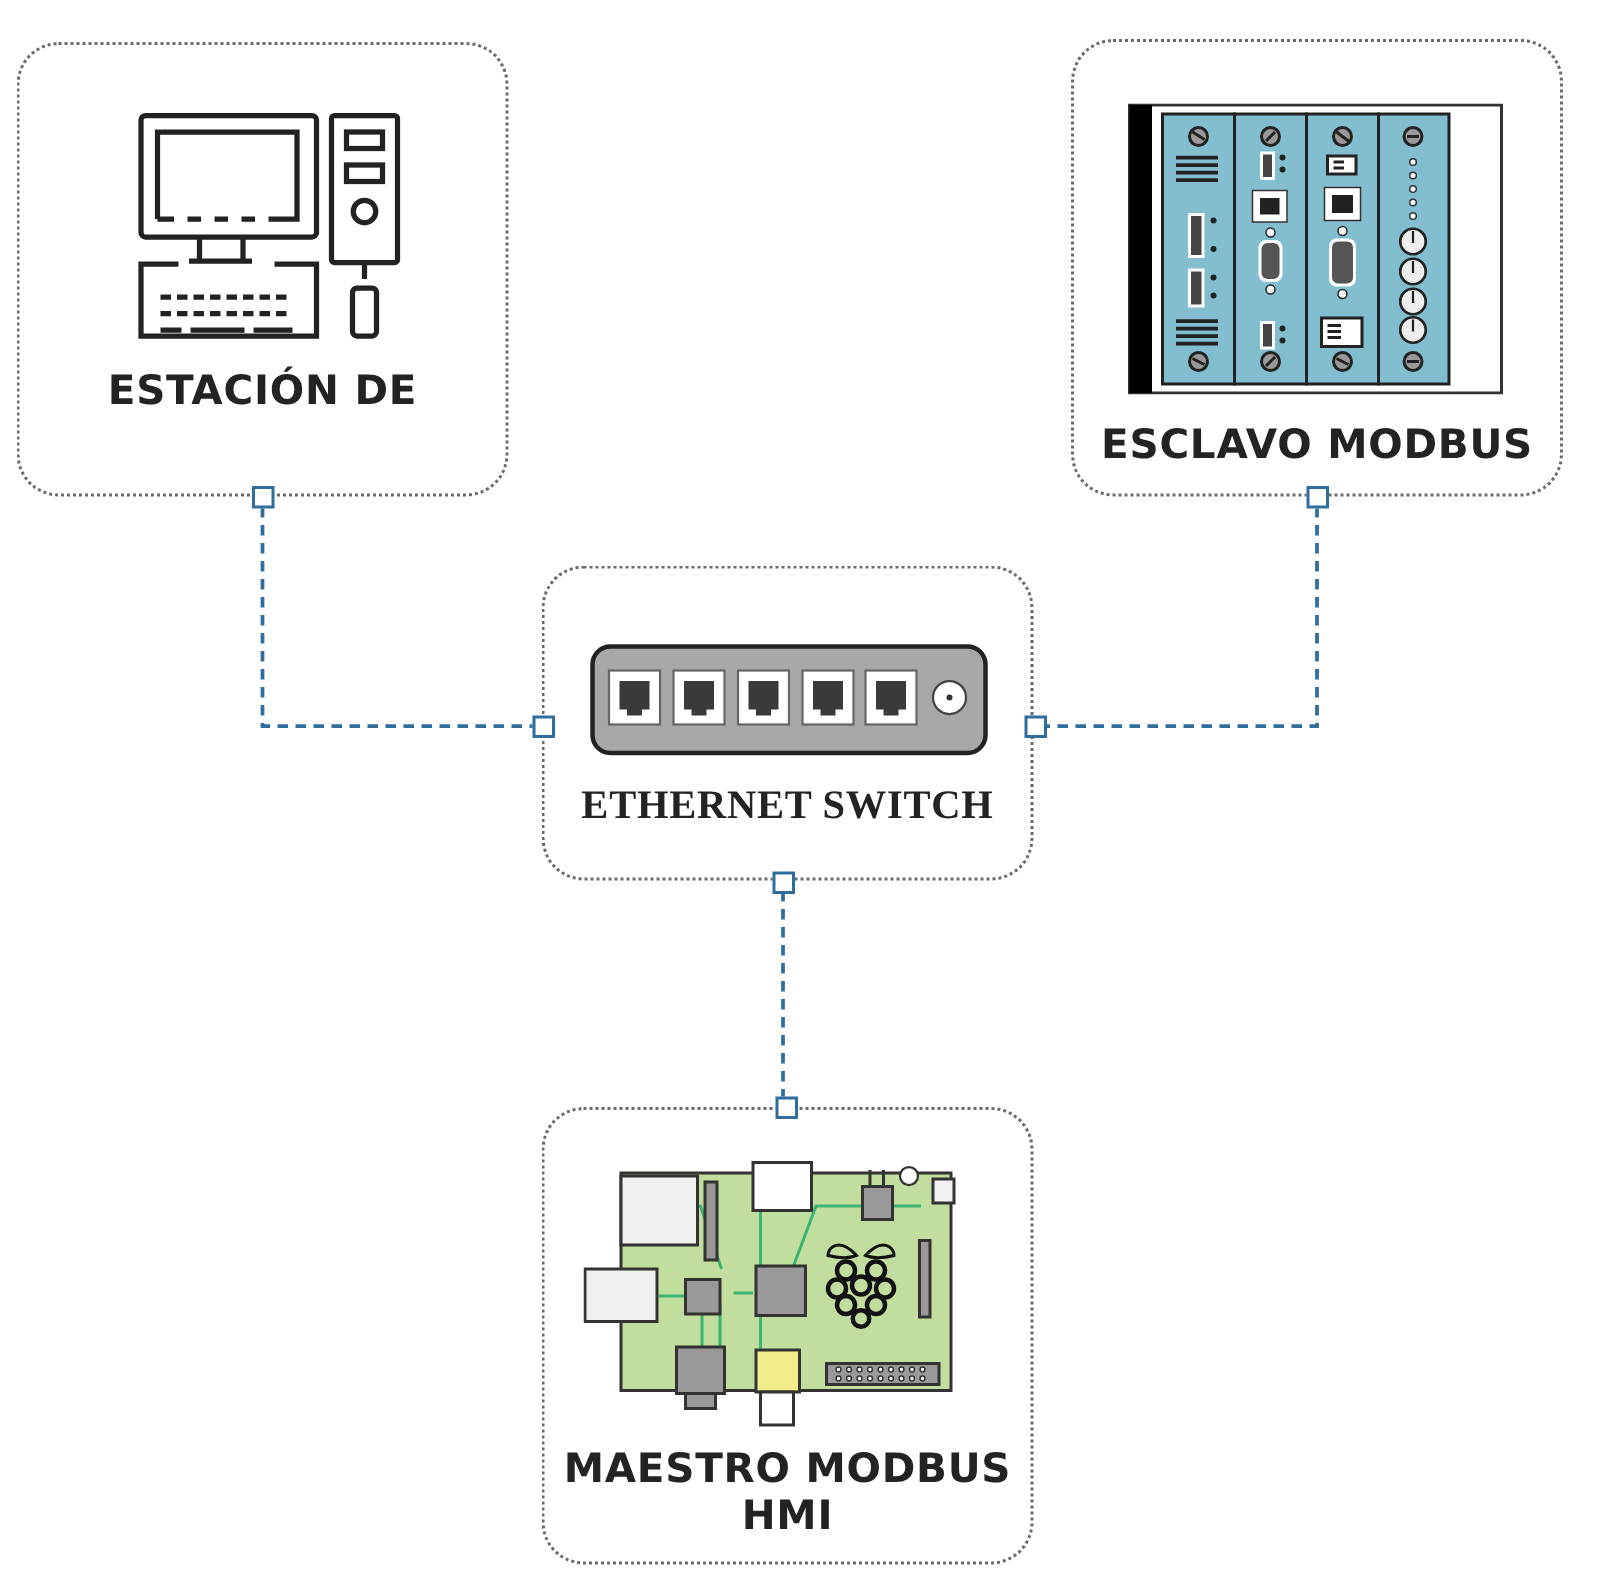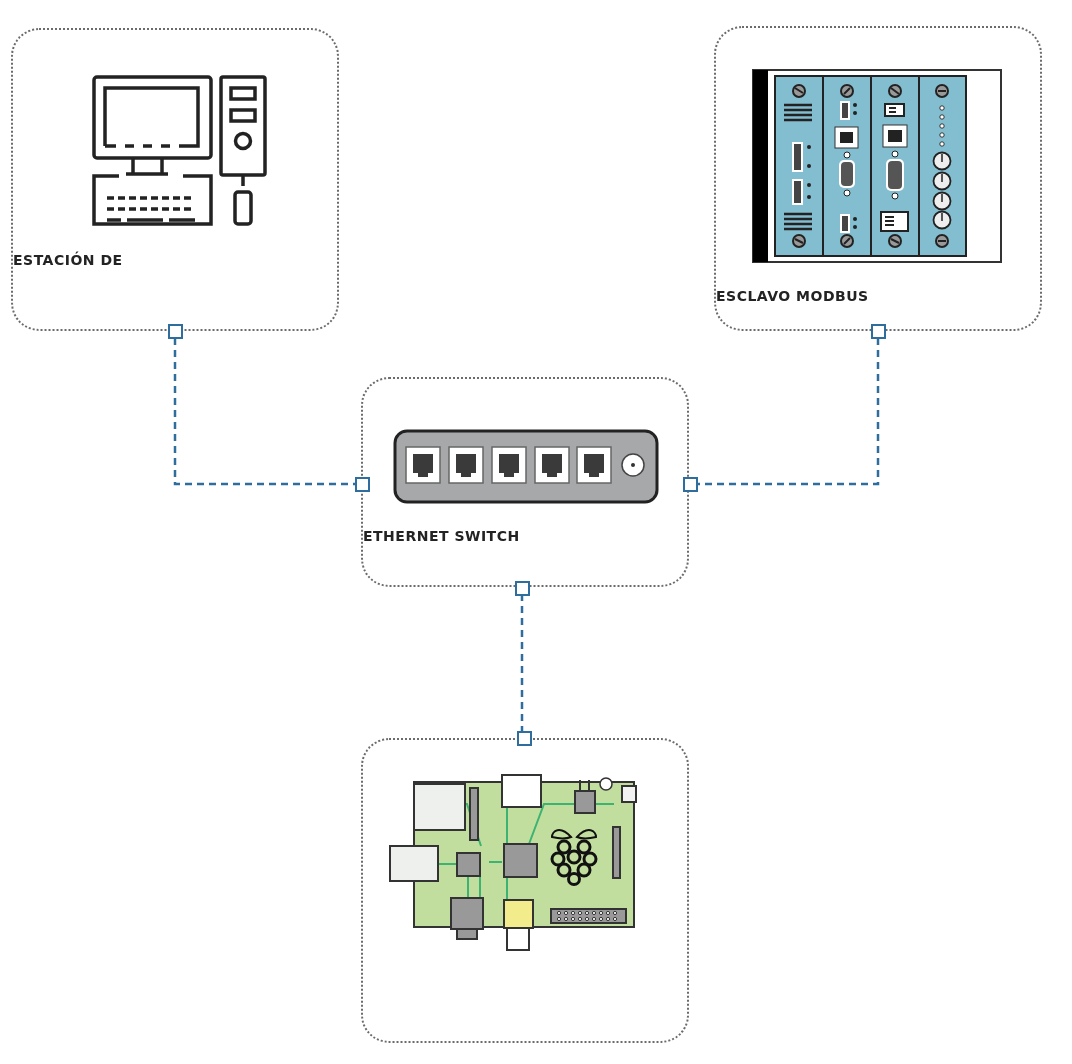--- a/index.html
+++ b/index.html
@@ -1,20 +1,20 @@
 <!DOCTYPE html>
 <html><head>
 <meta charset="utf-8">
 <style>
   html, body { margin:0; padding:0; background:#ffffff; }
   body { width:1072px; height:1064px; position:relative; overflow:hidden;
          font-family:"DejaVu Sans", "Liberation Sans", sans-serif; }
   .node { position:absolute; border:2px dotted #6b6b6b; border-radius:28px; box-sizing:border-box; background:#fff; }
-  .label { position:absolute; left:0; right:0; text-align:left; font-weight:bold; color:#232323;
-           font-size:14px; letter-spacing:0.5px; line-height:31px; }
+  .label { position:absolute; left:0; right:0; text-align:center; font-weight:bold; color:#232323;
+           font-size:27px; letter-spacing:0.5px; line-height:31px; }
   .port { position:absolute; width:11px; height:11px; border:2px solid #2f6d9d; background:#fff; box-sizing:content-box; z-index:3; }
   svg.links { position:absolute; left:0; top:0; z-index:1; }
   .icon { position:absolute; }
 </style>
 </head>
 <body>
 
 <svg class="links" width="1072" height="1064">
   <path d="M175 338 V484 H362" fill="none" stroke="#2f6d9d" stroke-width="2.5" stroke-dasharray="7 5"></path>
   <path d="M878 338 V484 H690" fill="none" stroke="#2f6d9d" stroke-width="2.5" stroke-dasharray="7 5"></path>
@@ -116,21 +116,21 @@
         </g>
       <path d="M190 85 v8 M190 105 v8 M190 125 v8 M190 144 v8" stroke="#222" stroke-width="1.5"></path>
     </g>
   </svg>
   <div class="label" style="top:253px;">
     <div>ESCLAVO MODBUS</div>
   </div>
 </div>
 <div class="port" style="left:871px; top:324px;"></div>
 
-<div class="node" style="left:361px; top:377px; width:328px; height:210px;">
+<div class="node" style="left:361px; top:377px; width:328px; height:210px;font-family:Liberation Serif, serif;">
   <svg class="icon" style="left:30px; top:50px;" width="266" height="75" viewBox="0 0 266 75">
     <rect x="2" y="2" width="262" height="71" rx="12" fill="#a7a8aa" stroke="#222" stroke-width="3"></rect>
     <g>
       <g transform="translate(13,18)">
           <rect width="34" height="36" fill="#fff" stroke="#666" stroke-width="1.5"></rect>
           <path d="M7 7 h20 v19 h-5 v4 h-10 v-4 h-5 z" fill="#3a3a3a"></path>
         </g>
       <g transform="translate(56,18)">
           <rect width="34" height="36" fill="#fff" stroke="#666" stroke-width="1.5"></rect>
           <path d="M7 7 h20 v19 h-5 v4 h-10 v-4 h-5 z" fill="#3a3a3a"></path>
@@ -209,14 +209,18 @@
           <circle cx="10" cy="-12" r="6"></circle>
         <circle cx="-16" cy="0" r="6"></circle>
           <circle cx="0" cy="-2" r="6"></circle>
           <circle cx="16" cy="0" r="6"></circle>
         <circle cx="-10" cy="11" r="6"></circle>
           <circle cx="10" cy="11" r="6"></circle>
         <circle cx="0" cy="20" r="5.5"></circle>
       </g>
     </g>
   </svg>
+  <div class="label" style="top:224px;">
+    <div>MAESTRO MODBUS</div>
+    <div>HMI</div>
+  </div>
 </div>
 <div class="port" style="left:517px; top:731px;"></div>
 
 </body></html>

